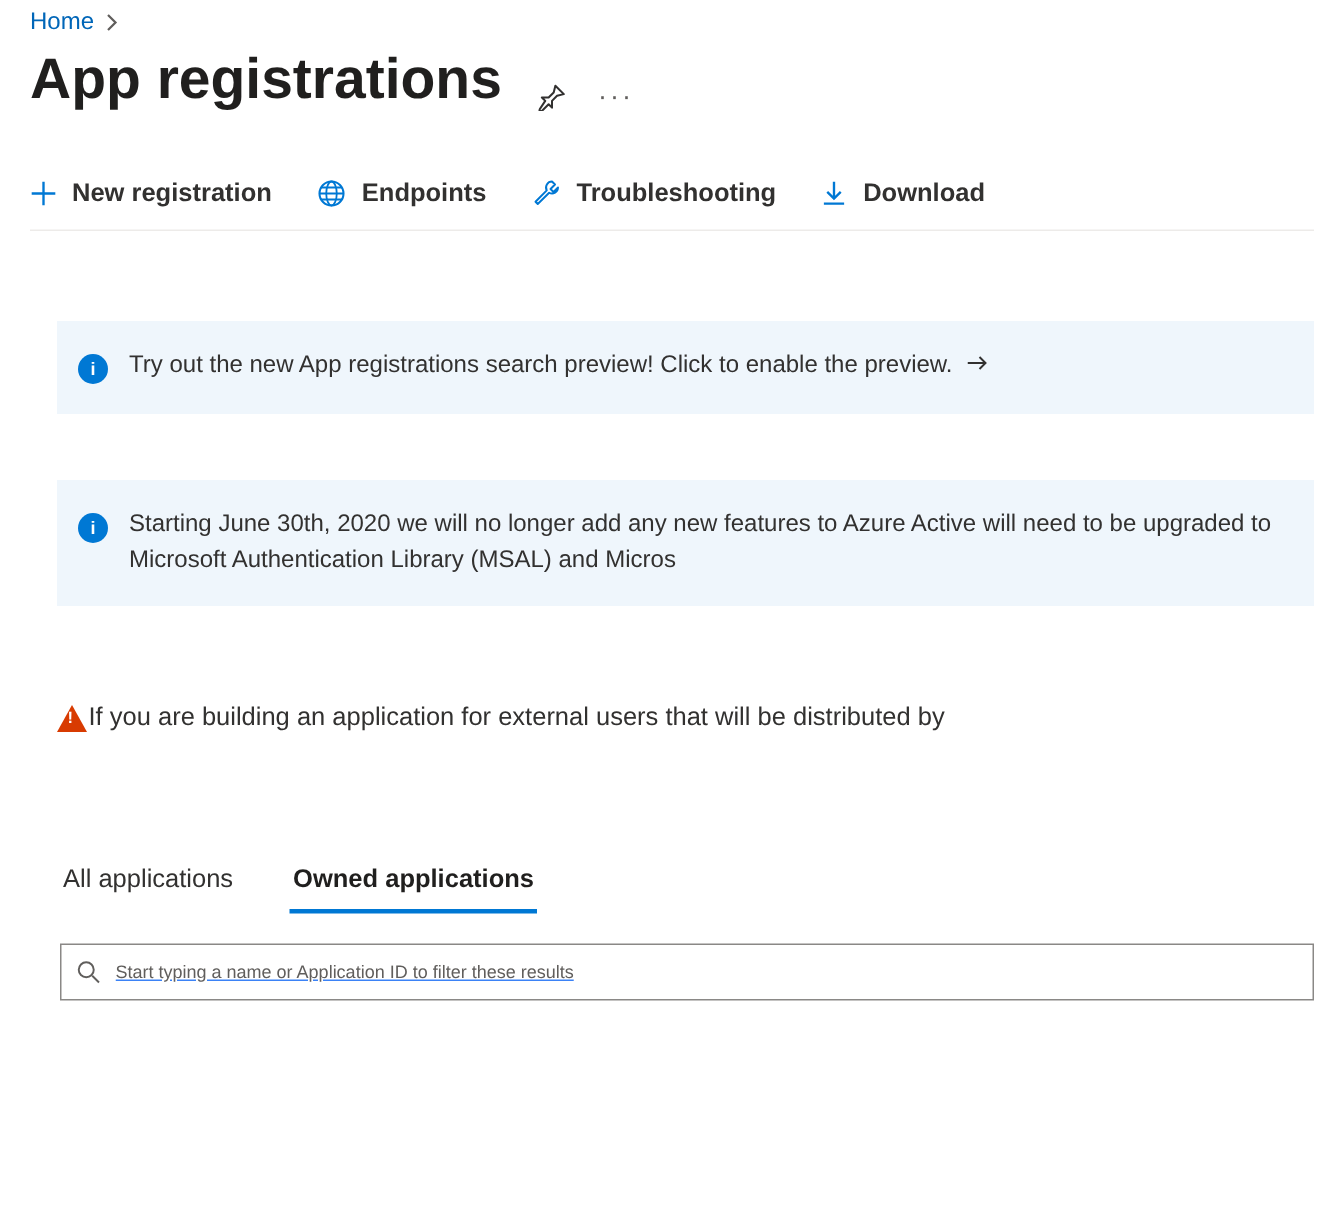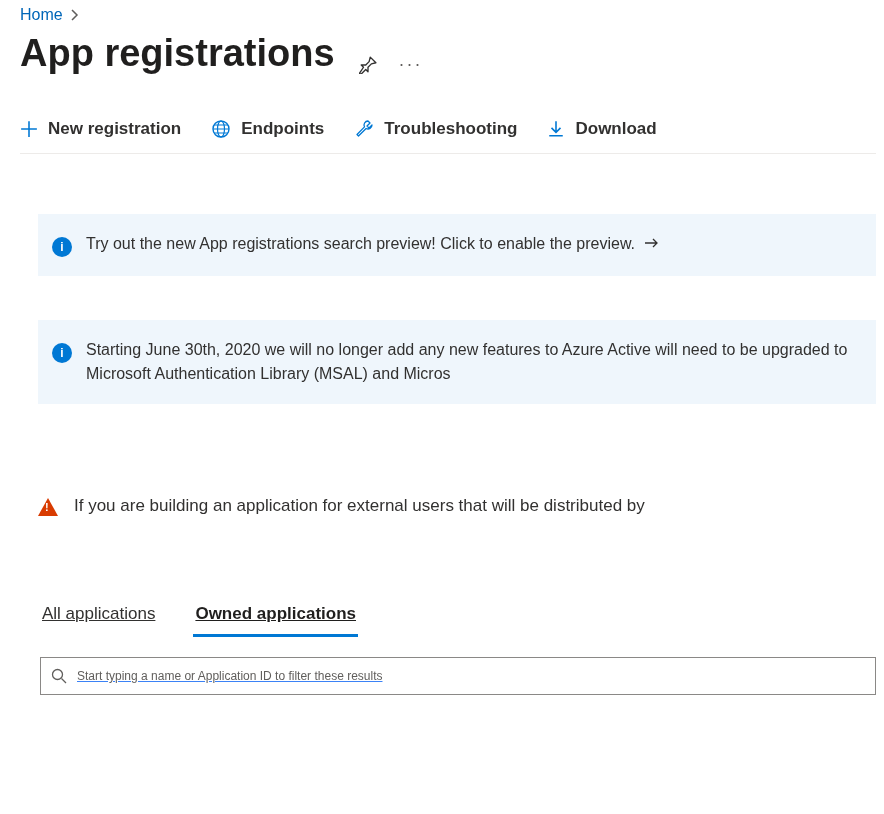--- a/index.html
+++ b/index.html
@@ -81,22 +81,22 @@
       display: inline-flex; align-items: center; justify-content: center;
       font-weight: 700; font-size: 12px; font-style: normal;
       font-family: "Segoe UI", sans-serif;
     }
     .info-banner .banner-text { flex: 1; }
     .arrow-right { margin-left: 6px; }
     .banner2 { margin-top: 44px; }
     .warning-row {
       display: flex;
       align-items: flex-start;
-      gap: 16px;
-      margin: 92px 0 0 18px;
+      gap: 1px;
+      margin: 64px 0 0 18px;
       font-size: 17px;
       color: #323130;
     }
     .warn-triangle {
       width: 0; height: 0;
       border-left: 10px solid transparent;
       border-right: 10px solid transparent;
       border-bottom: 18px solid #d83b01;
       position: relative;
       flex-shrink: 0;
@@ -110,21 +110,20 @@
     .tabs {
       display: flex;
       gap: 36px;
       margin: 82px 0 0 20px;
       font-size: 17px;
     }
     .tab {
       padding: 6px 2px 10px 2px;
       cursor: pointer;
       color: #323130;
-      text-decoration: underline;
     }
     .tab.active {
       font-weight: 600;
       color: #201f1e;
       border-bottom: 3px solid #0078d4;
     }
     .search-box {
       margin: 20px 0 0 20px;
       border: 1px solid #8a8886;
       display: flex;

